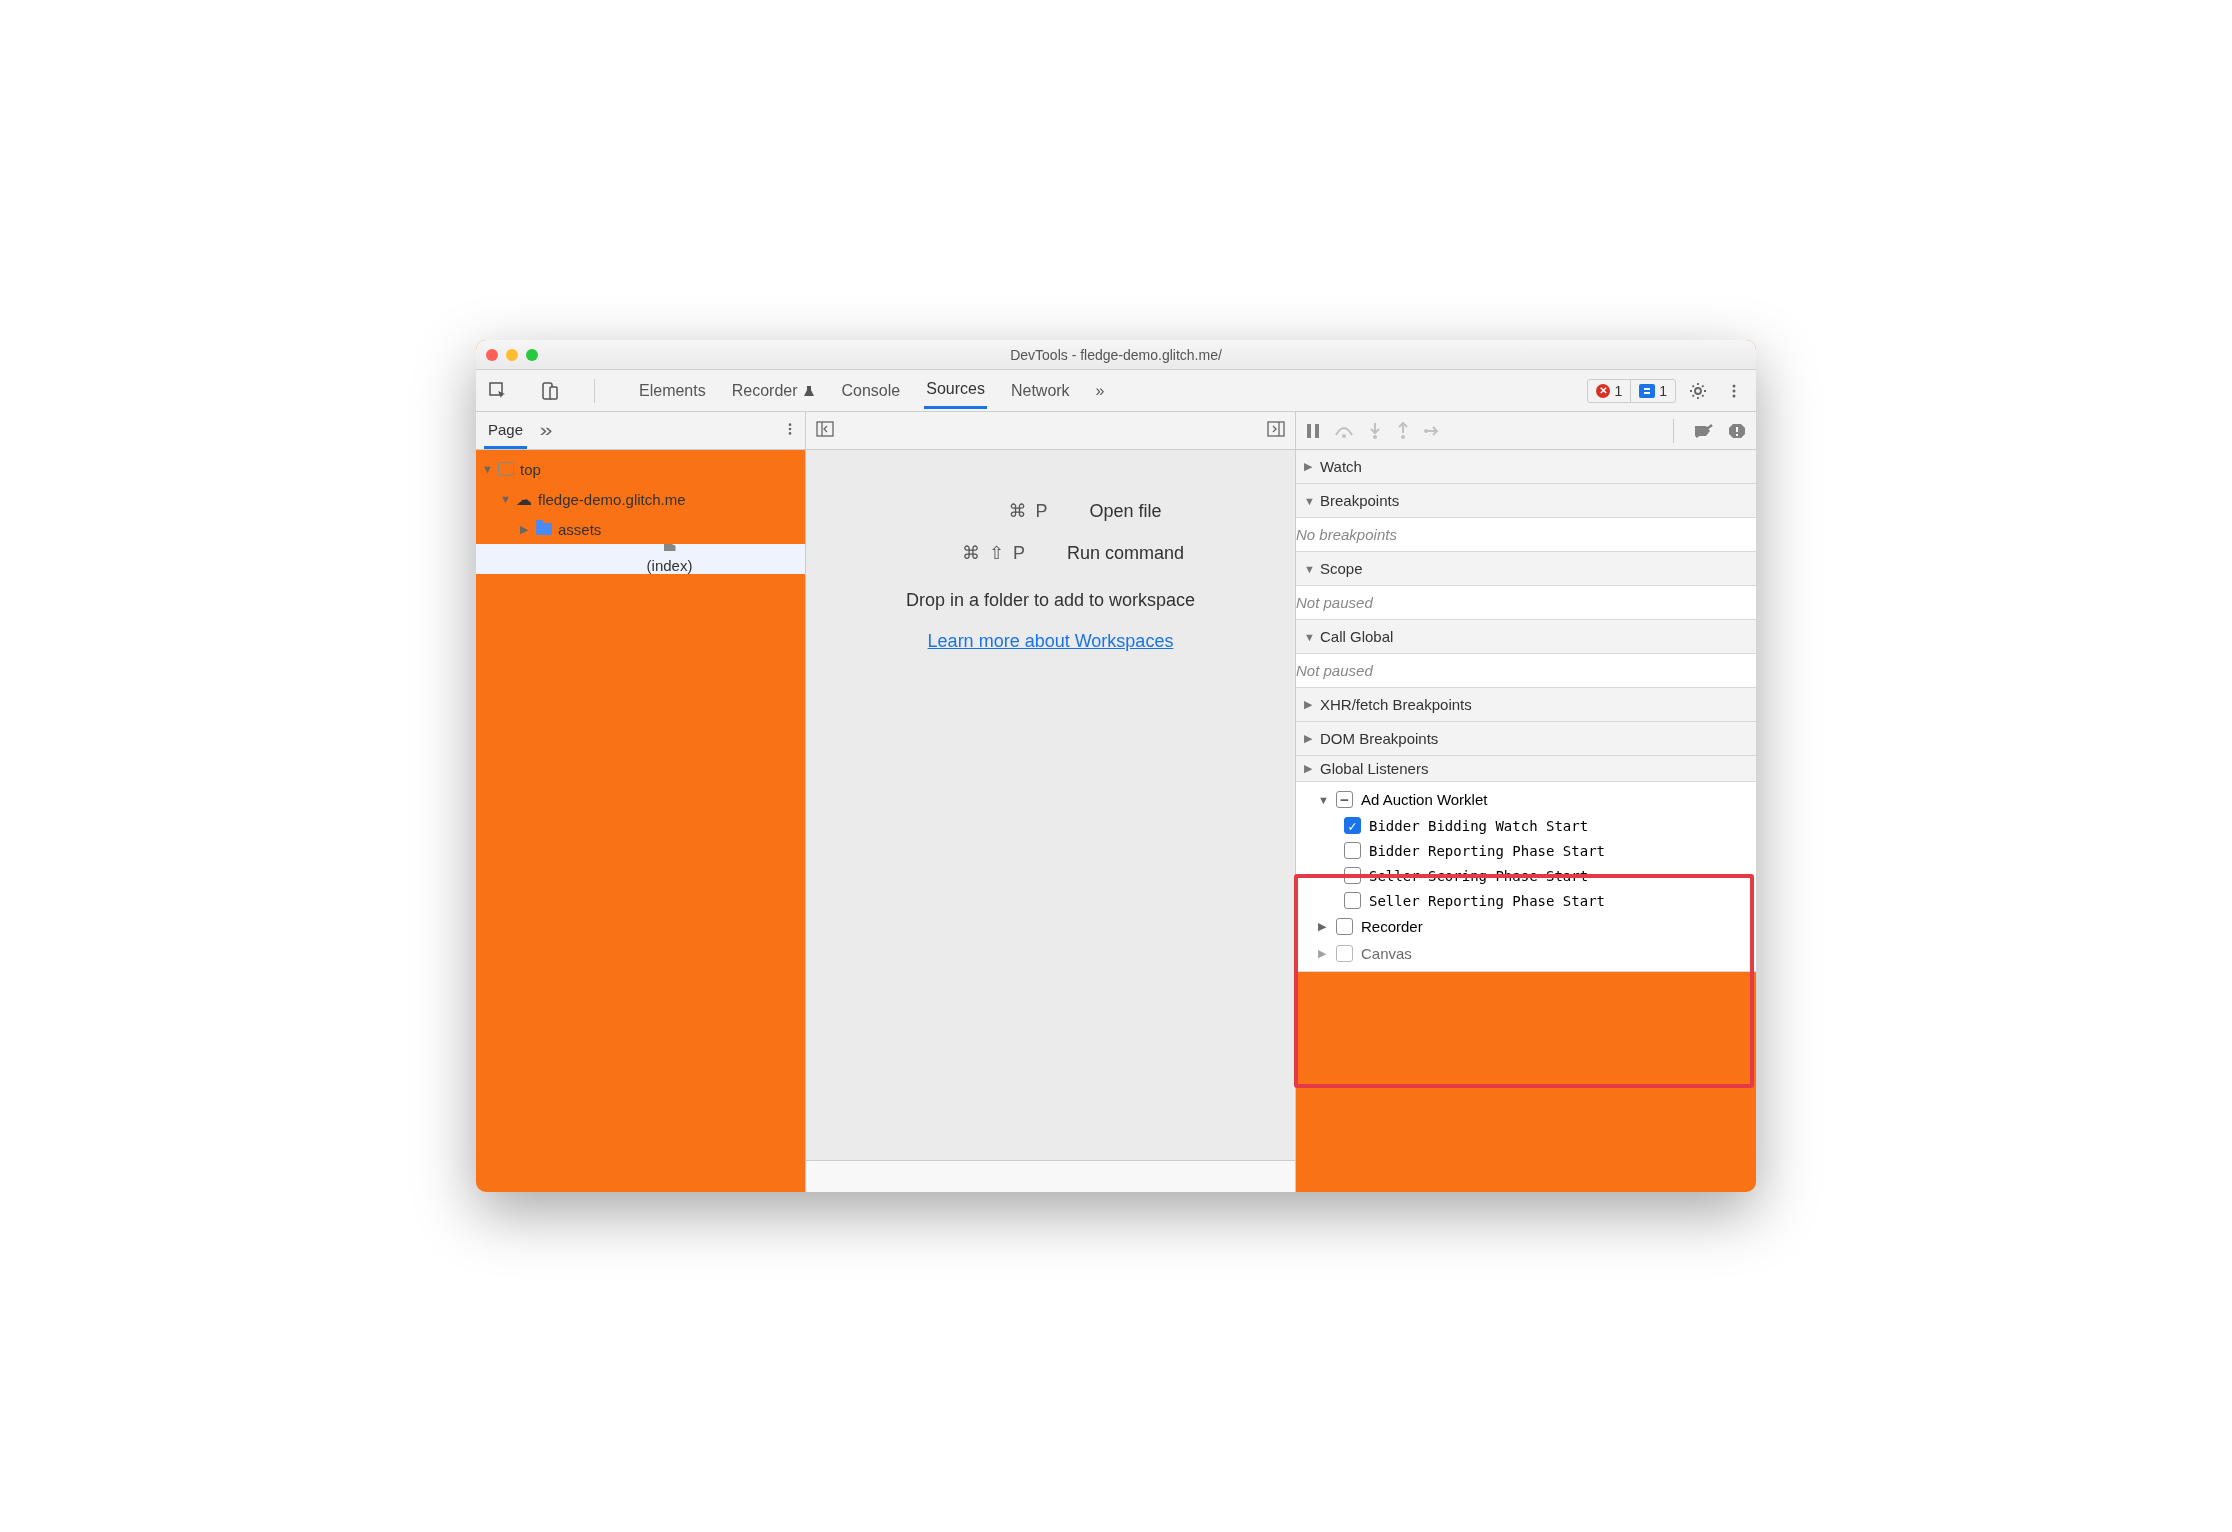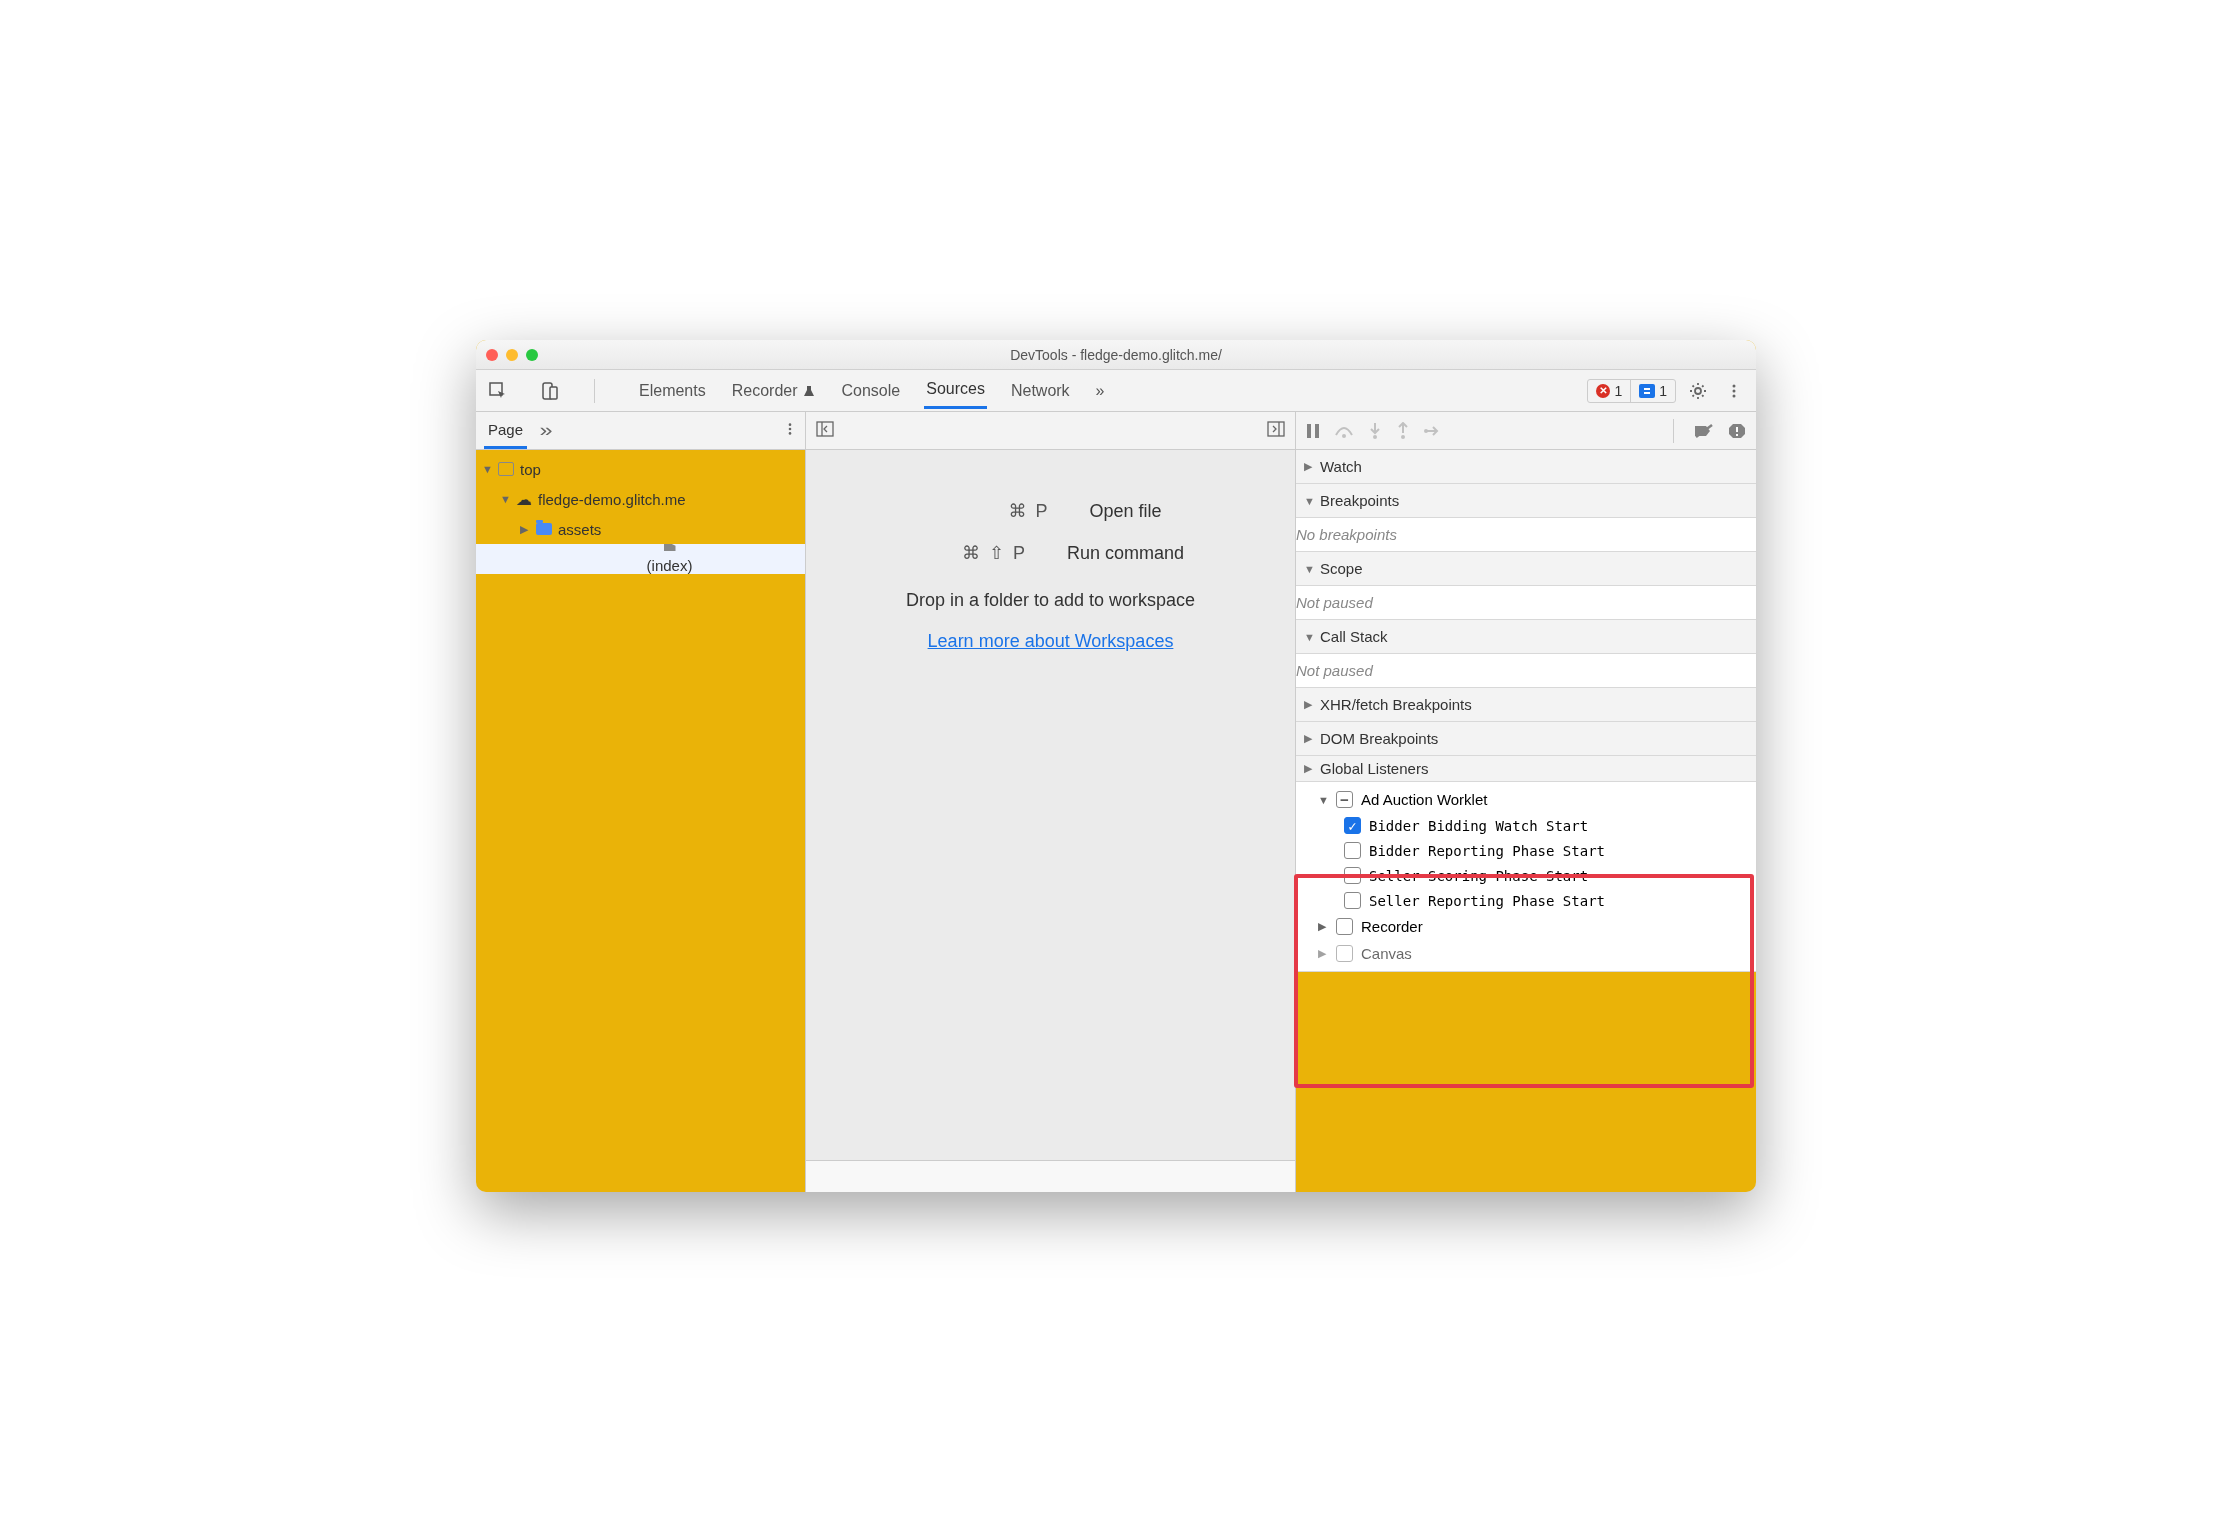--- a/index.html
+++ b/index.html
@@ -7,21 +7,21 @@
     font-family: -apple-system, "Helvetica Neue", Arial, sans-serif;
     background: #fff;
     display: flex;
     justify-content: center;
     align-items: center;
     min-height: 100vh;
     padding: 40px;
   }
   .window {
     width: 1280px;
-    background: #eab308;
+    background: #f97316;
     border-radius: 10px;
     box-shadow: 0 20px 60px rgba(0,0,0,0.35);
     overflow: hidden;
     display: flex;
     flex-direction: column;
     position: relative;
   }
   .titlebar {
     height: 30px;
     background: linear-gradient(#f6f6f6,#eaeaea);
@@ -290,21 +290,21 @@
         <div class="sec-head">
             <span class="tri down"></span>
             <span>Scope</span>
           </div>
         <div class="sec-body">
             <div class="empty">Not paused</div>
           </div>
 
         <div class="sec-head">
             <span class="tri down"></span>
-            <span>Call Stack</span>
+            <span>Call Global</span>
           </div>
         <div class="sec-body">
             <div class="empty">Not paused</div>
           </div>
 
         <div class="sec-head">
             <span class="tri right"></span>
             <span>XHR/fetch Breakpoints</span>
           </div>
         <div class="sec-head">

